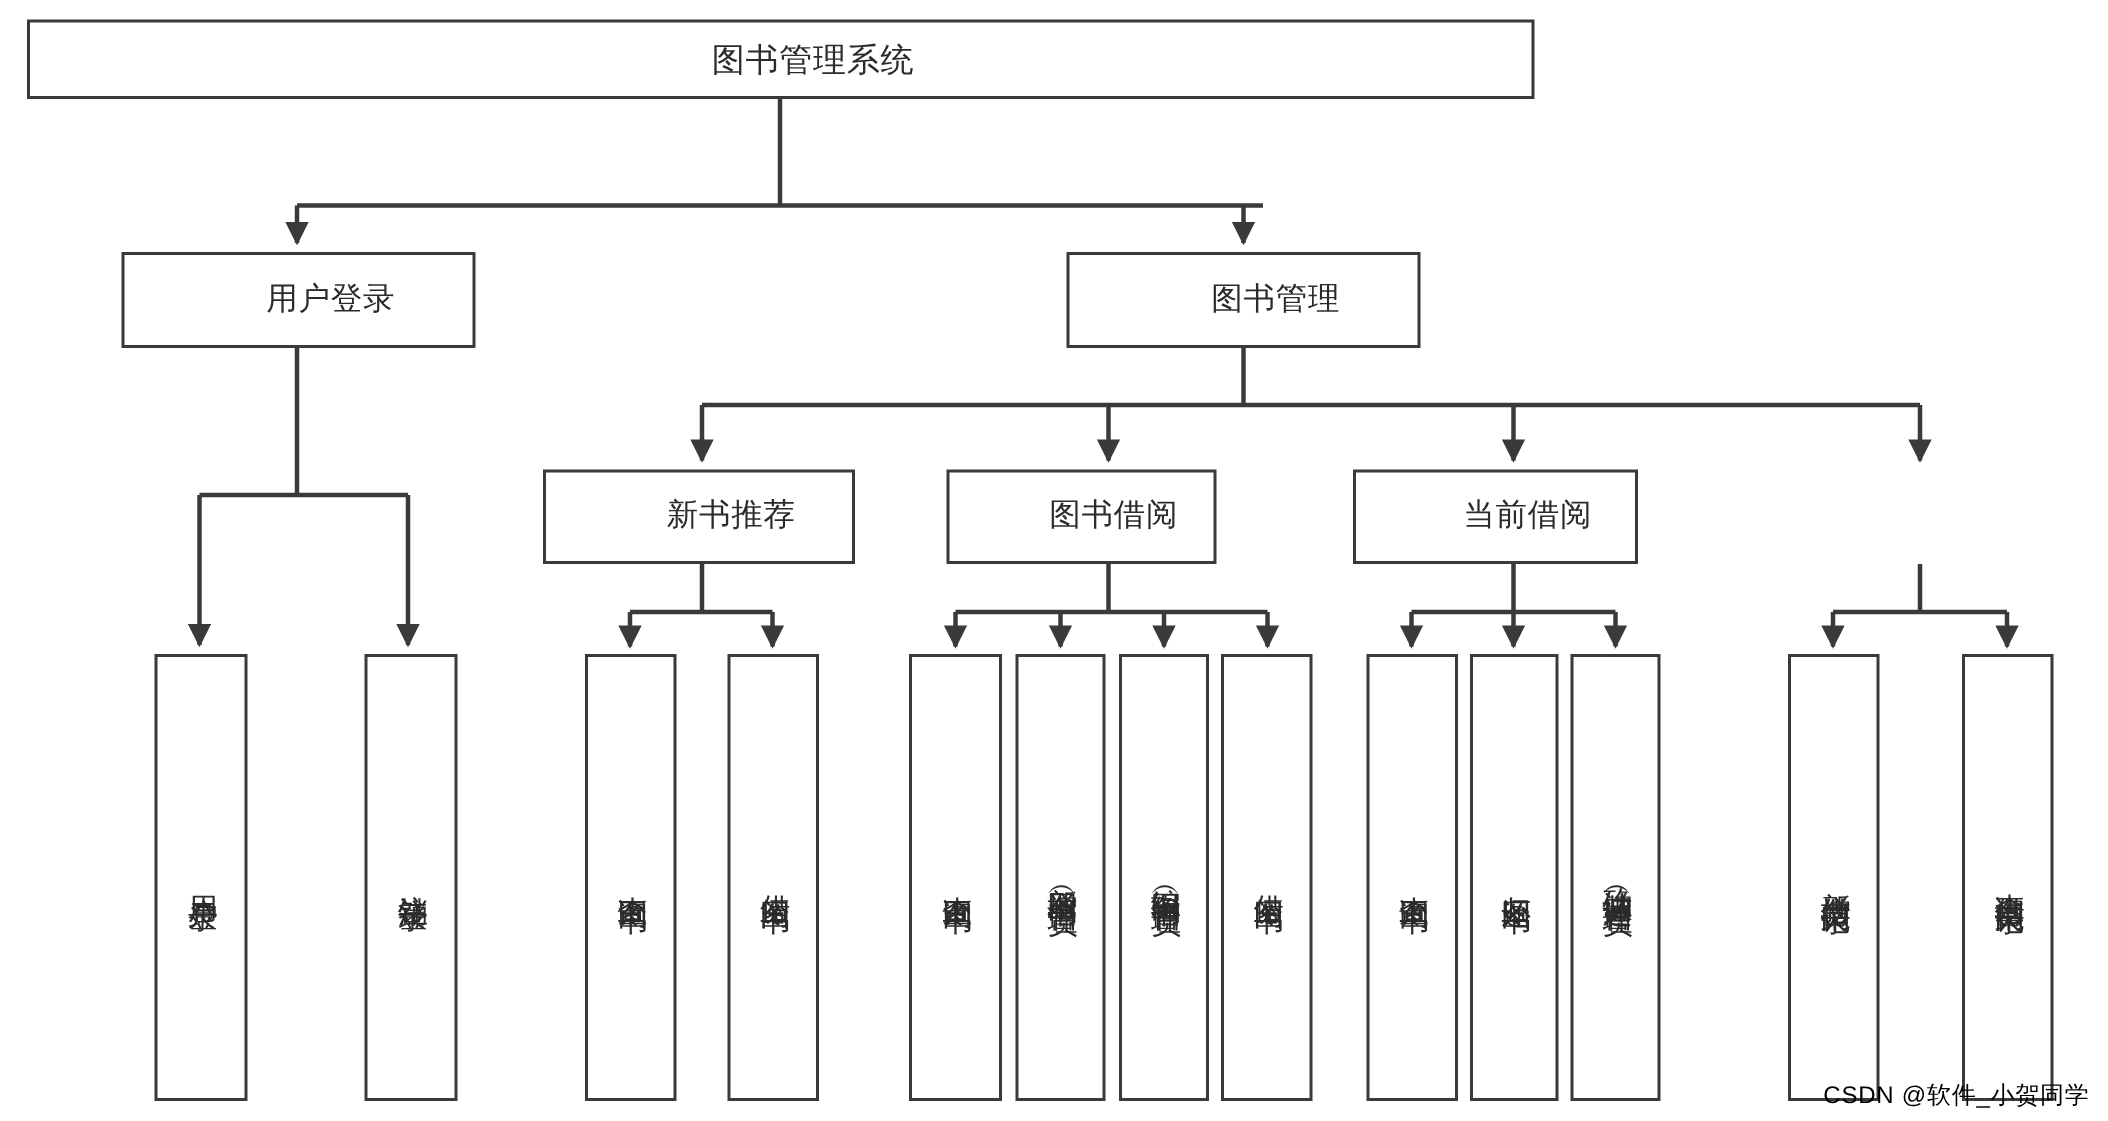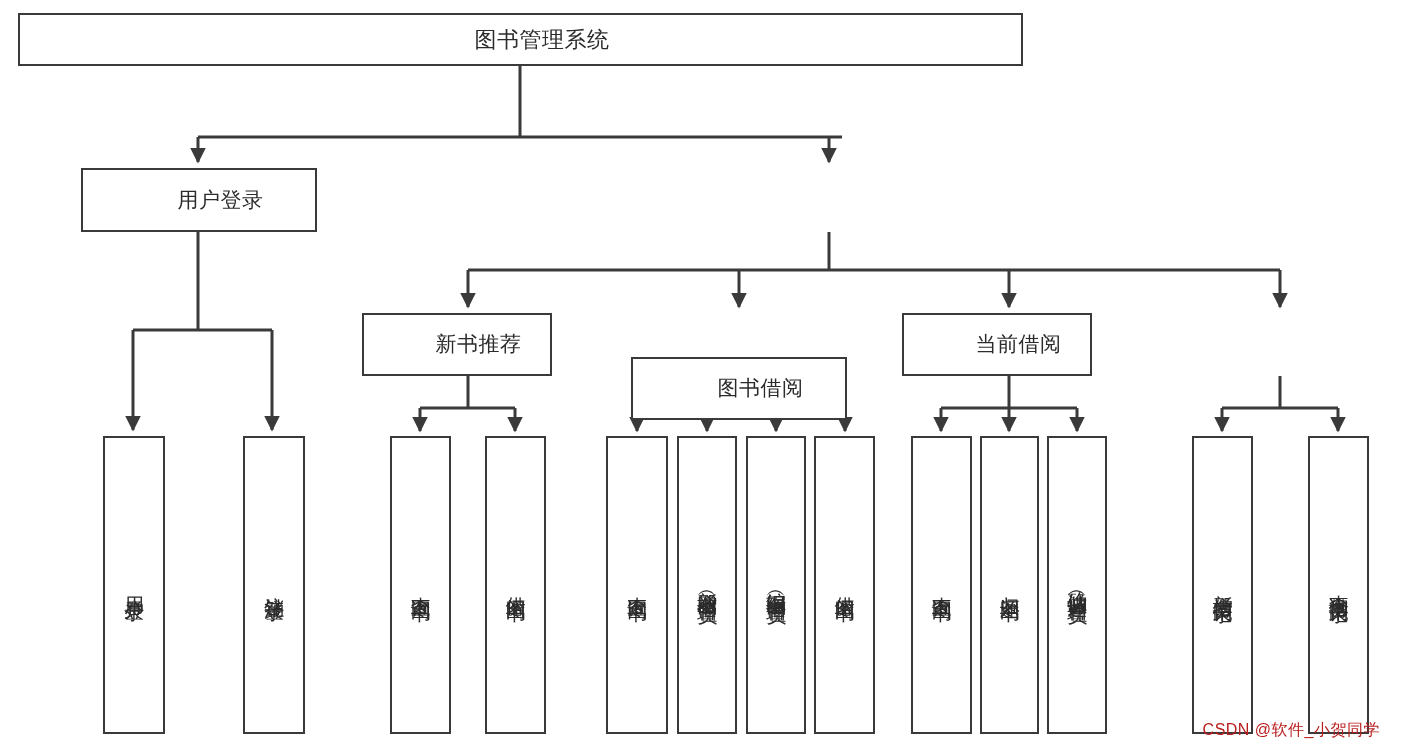--- a/index.html
+++ b/index.html
@@ -52,24 +52,24 @@
     padding: 4px 0;
   }
   .node-v .vtext {
     writing-mode: vertical-rl;
     text-orientation: upright;
     white-space: nowrap;
     letter-spacing: 2px;
   }
   #watermark {
     position: absolute;
-    right: 25px;
+    right: 12px;
     bottom: 6px;
     font-size: 16px;
-    color: #b91c1c;
+    color: #000000;
     white-space: nowrap;
     letter-spacing: 0.5px;
   }
 </style>
 </head>
 <body>
 
 <div id="diagram-canvas">
 
   <svg id="edge-layer" viewBox="0 0 1405 747" xmlns="http://www.w3.org/2000/svg">
@@ -122,25 +122,28 @@
     </g>
   </svg>
 
   <div class="node node-h root" style="left:18px; top:13px; width:1005px; height:53px;">
     <span>图书管理系统</span>
   </div>
 
   <div class="node node-h" style="left:81px; top:168px; width:236px; height:64px;">
     <span>用户登录</span>
   </div>
+  <div class="node node-h" style="left:711px; top:168px; width:236px; height:64px;">
+    <span>图书管理</span>
+  </div>
 
-  <div class="node node-h" style="left:362px; top:313px; width:190px; height:63px;">
+  <div class="node node-h" style="left:362px; top:313px; width:208px; height:63px;">
     <span>新书推荐</span>
   </div>
-  <div class="node node-h" style="left:631px; top:313px; width:216px; height:63px;margin-top:44px;">
+  <div class="node node-h" style="left:631px; top:313px; width:180px; height:63px;">
     <span>图书借阅</span>
   </div>
   <div class="node node-h" style="left:902px; top:313px; width:190px; height:63px;">
     <span>当前借阅</span>
   </div>
 
   <div class="node node-v" style="left:103px; top:436px; width:62px; height:298px;">
     <span class="vtext">用户登录</span>
   </div>
   <div class="node node-v" style="left:243px; top:436px; width:62px; height:298px;">

